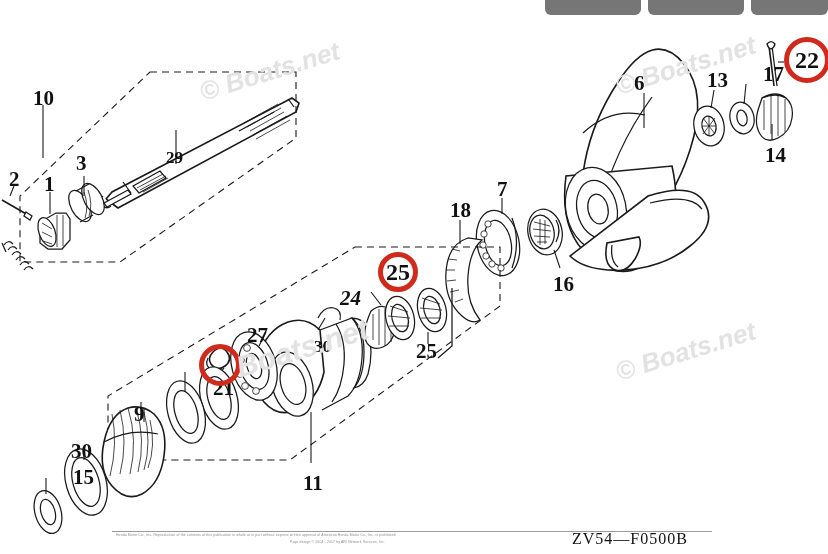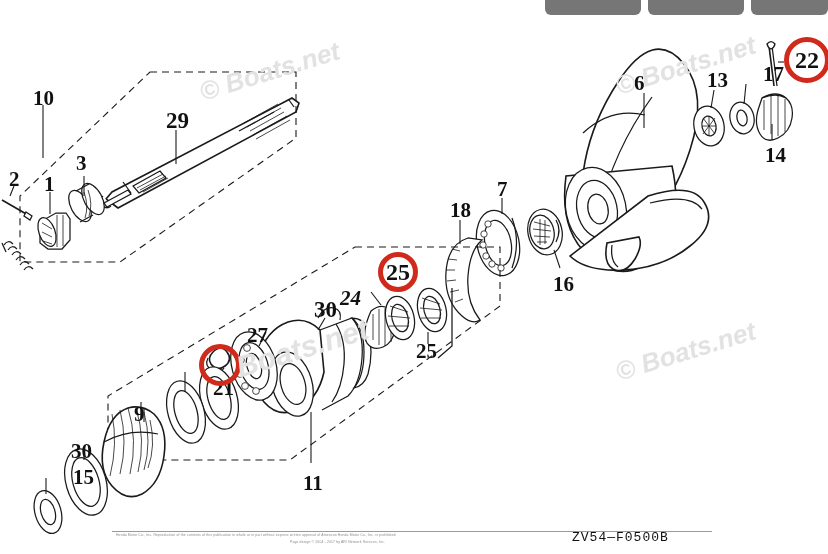--- a/index.html
+++ b/index.html
@@ -39,21 +39,21 @@
   .lbl {
     position: absolute;
     font-family: "Liberation Serif", serif;
     font-weight: bold;
     color: #111;
     line-height: 1;
     white-space: nowrap;
     user-select: none;
   }
   .lbl.m {  font-size: 21px; }
-  .lbl.l {  font-size: 23px; }
+  .lbl.l {  font-size: 17px; margin-top: 40px; }
   
   .ring {
     position: absolute;
     border-radius: 50%;
     border: 5px solid #cf2a1b;
     background: transparent;
   }
   .ring .rnum {
     position: absolute;
     left: 0; right: 0; top: 50%;
@@ -72,22 +72,22 @@
     font-weight: bold;
     font-style: italic;
     white-space: nowrap;
     user-select: none;
     transform-origin: left top;
   }
   
   #diagcode {
     position: absolute;
     left: 572px; top: 530px;
-    font-family: Liberation Mono, monospace;
-    font-size: 13px;
+    font-family: Liberation Serif, serif;
+    font-size: 16px;
     letter-spacing: 1px;
     color: #111;
   }
   #footrule {
     position: absolute;
     left: 112px; top: 531px;
     width: 600px; height: 1px;
     background: #9a9a9a;
   }
   .fineprint {

